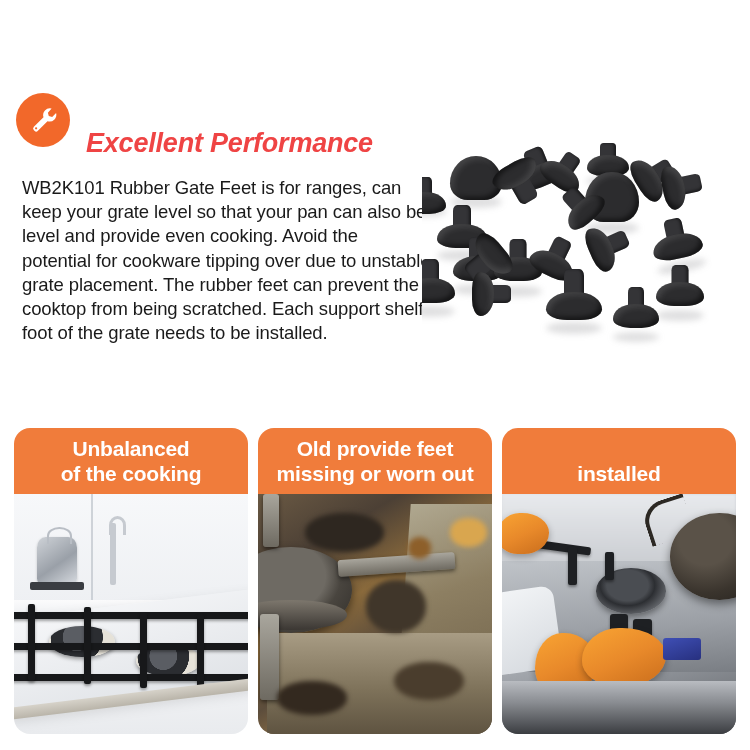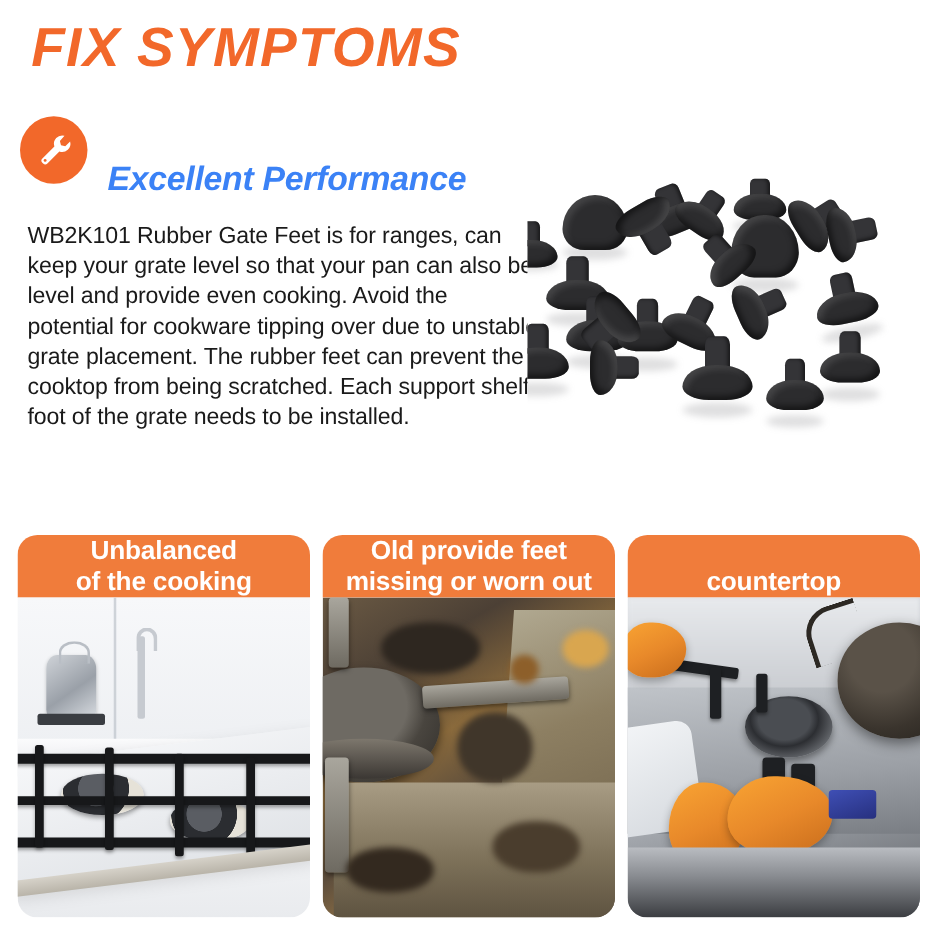--- a/index.html
+++ b/index.html
@@ -27,21 +27,21 @@
   }
   .badge{
     width:54px;height:54px;border-radius:50%;
     background:#F2682A;
     display:flex;align-items:center;justify-content:center;
     flex:0 0 auto;
   }
   .badge svg{display:block;}
   .subtitle{
     font-size:27px;font-weight:bold;font-style:italic;
-    color:#3b82f6;letter-spacing:-0.2px;white-space:nowrap;margin-top:48px;
+    color:#ef4444;letter-spacing:-0.2px;white-space:nowrap;margin-top:48px;
   }
 
   
   .paragraph{
     position:absolute;left:22px;top:176px;width:410px;
     font-size:18.5px;line-height:24.2px;
     color:#1a1a1a;
     letter-spacing:-0.1px;
   }
 
@@ -79,21 +79,21 @@
     flex:1 1 0;
     border-radius:16px;
     overflow:hidden;
     background:#ffffff;
     display:flex;flex-direction:column;
     position:relative;
   }
   .card-head{
     background:#F07C3B;
     color:#ffffff;
-    height:50px;
+    height:66px;
     display:flex;align-items:center;justify-content:center;
     text-align:center;
     font-size:21px;line-height:25px;font-weight:bold;
     letter-spacing:-0.2px;
     padding:0 4px;
     flex:0 0 auto;
   }
   .card-photo{
     flex:1 1 auto;position:relative;overflow:hidden;
   }
@@ -174,21 +174,20 @@
   .p3 .sponge{position:absolute;left:69%;top:60%;width:16%;height:9%;
       background:linear-gradient(160deg,#3f4fb5,#27307f);border-radius:3px;}
   .p3 .counter3{position:absolute;left:0;top:78%;width:100%;height:22%;
       background:linear-gradient(180deg,#b9bcc1,#8a8d92 40%,#3b3d41);}
 </style>
 </head>
 <body>
 
 <div class="page">
 
-  <div class="headline">FIX SYMPTOMS</div>
 
   <div class="subrow">
     <div class="badge">
       <svg width="32" height="32" viewBox="0 0 32 32" aria-hidden="true">
         <path d="M24.6 4.6a6.7 6.7 0 0 0-8.1 8.6L6.9 22.8a2.4 2.4 0 0 0 0 3.4l.6.6a2.4 2.4 0 0 0 3.4 0l9.6-9.6a6.7 6.7 0 0 0 8.6-8.1l-3.9 3.9-3.4-.9-.9-3.4z" fill="#ffffff"></path>
         <circle cx="9.1" cy="24.3" r="1.15" fill="#F2682A"></circle>
       </svg>
     </div>
     <div class="subtitle">Excellent Performance</div>
   </div>
@@ -351,21 +350,21 @@
           <div class="grime" style="left:82%;top:10%;width:16%;height:12%;background:#d9a64f;"></div>
           <div class="grime" style="left:64%;top:18%;width:10%;height:9%;background:#8d5f2a;"></div>
         </div>
       </div>
     </div>
 
     <div class="card">
       <div class="card-head">
         <span>
           <br>
-          <span>countertop</span>
+          <span>installed</span>
         </span>
       </div>
       <div class="card-photo">
         <div class="p3">
           <div class="bgwall"></div>
           <div class="hobtop"></div>
           <div class="wok"></div>
           <div class="burnring"></div>
           <div class="grate3" style="left:4%;top:20%;width:34%;height:3.5%;transform:rotate(8deg);"></div>
           <div class="grate3" style="left:28%;top:22%;width:4%;height:16%;"></div>

